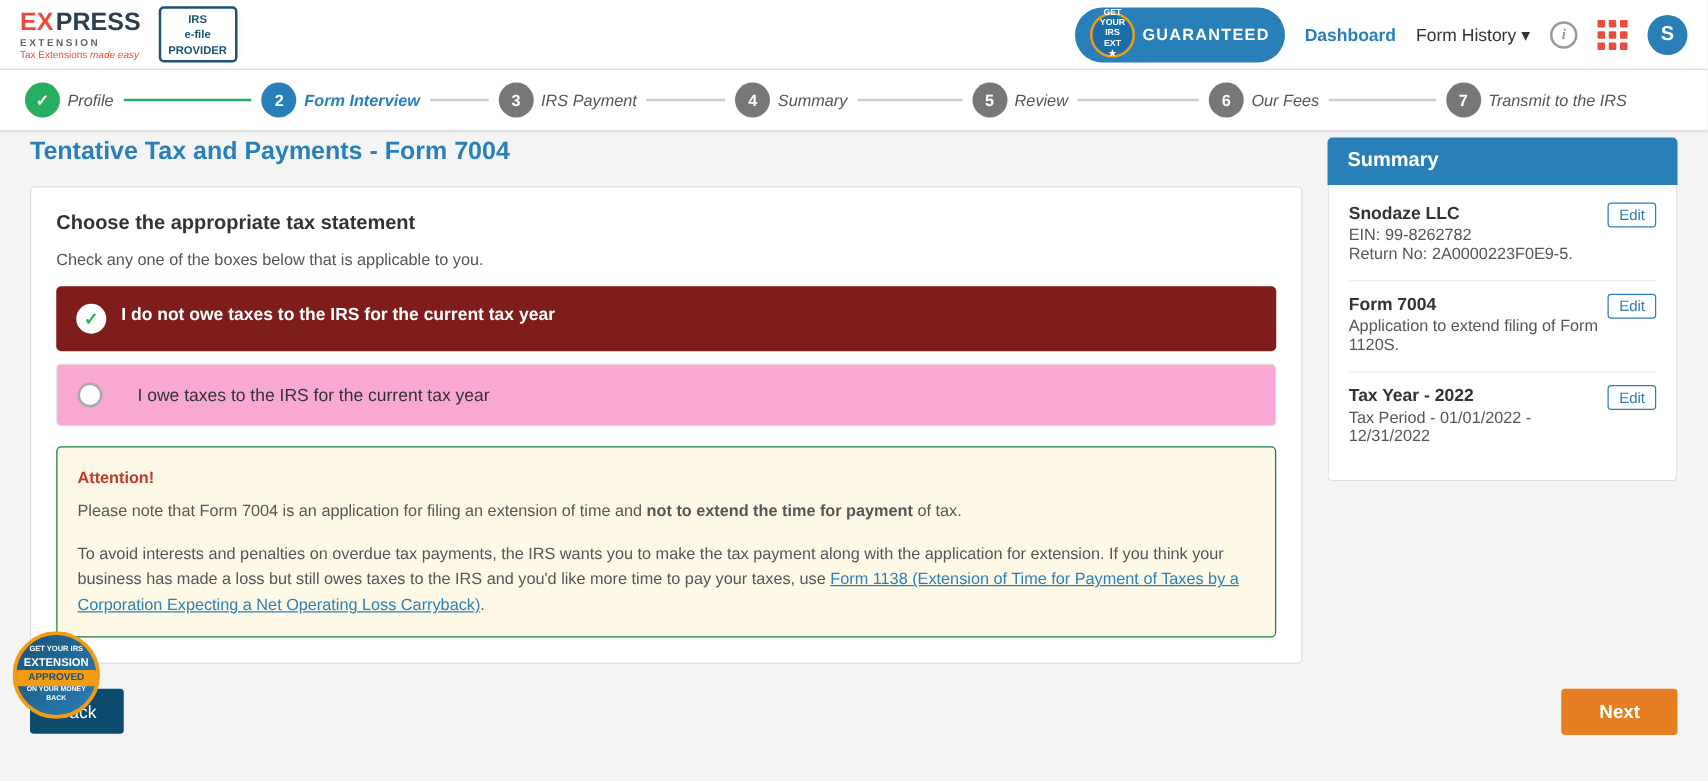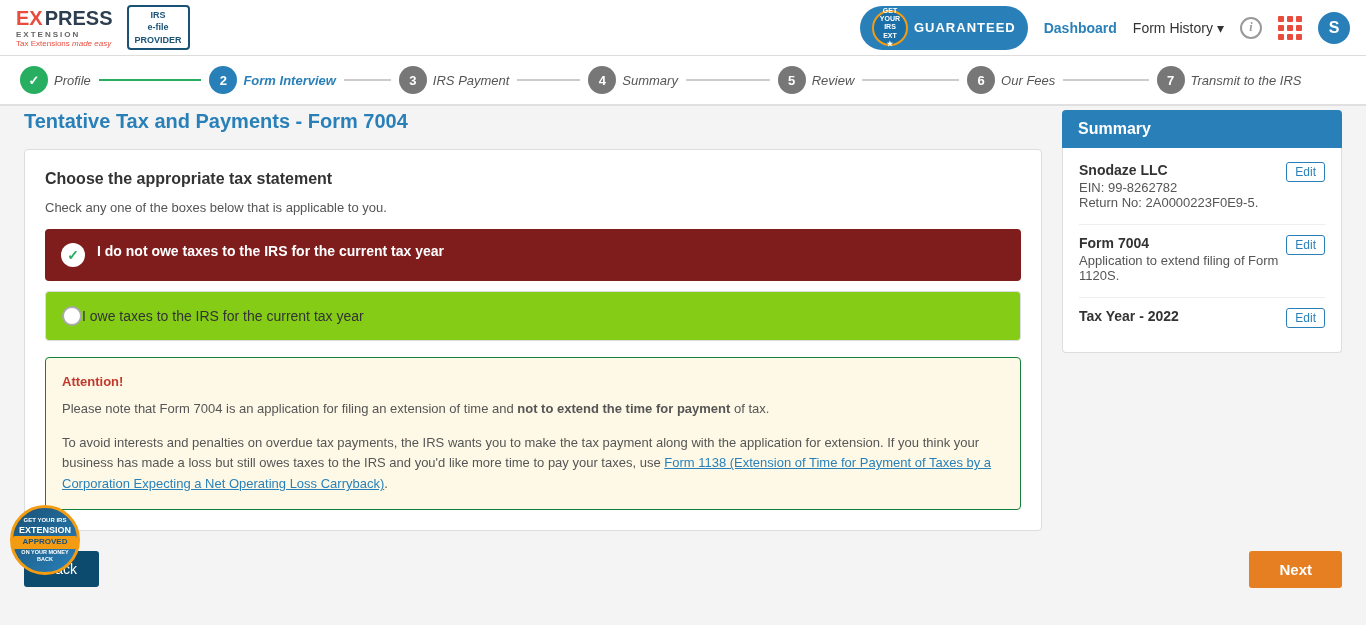--- a/index.html
+++ b/index.html
@@ -101,27 +101,27 @@
       width: 24px; height: 24px; border-radius: 50%;
       background: #fff; display: flex; align-items: center; justify-content: center;
       flex-shrink: 0;
     }
     .option-selected .check-circle::after {
       content: '✓'; color: #27ae60; font-weight: bold; font-size: 14px;
     }
     .option-selected .option-text { color: #fff; font-weight: bold; font-size: 14px; }
 
     .option-unselected {
-      background: #84cc16;
+      background: #f9a8d4;
       border: 1px solid #ddd;
       border-radius: 4px;
       padding: 14px 16px;
       display: flex;
       align-items: center;
-      gap: 0;
+      gap: 28px;
       margin-bottom: 10px;
       cursor: pointer;
     }
     .option-unselected .radio-circle {
       width: 20px; height: 20px; border-radius: 50%;
       border: 2px solid #aaa; background: #fff;
       flex-shrink: 0;
     }
     .option-unselected .option-text { color: #333; font-size: 14px; }
 
@@ -368,20 +368,24 @@
         <button class="edit-btn">Edit</button>
         <div class="summary-section-title">Form 7004</div>
         <div class="summary-row">Application to extend filing of Form 1120S.</div>
       </div>
 
       <hr class="summary-divider">
 
       <div class="summary-section">
         <button class="edit-btn">Edit</button>
         <div class="summary-section-title">Tax Year - 2022</div>
+        <div class="summary-row">
+          <span>Tax Period -</span>
+          <span>01/01/2022 - 12/31/2022</span>
+        </div>
       </div>
     </div>
   </div>
 </div>
 
 <div class="nav-buttons">
   <button class="btn-back">Back</button>
   <button class="btn-next">Next</button>
 </div>
 

